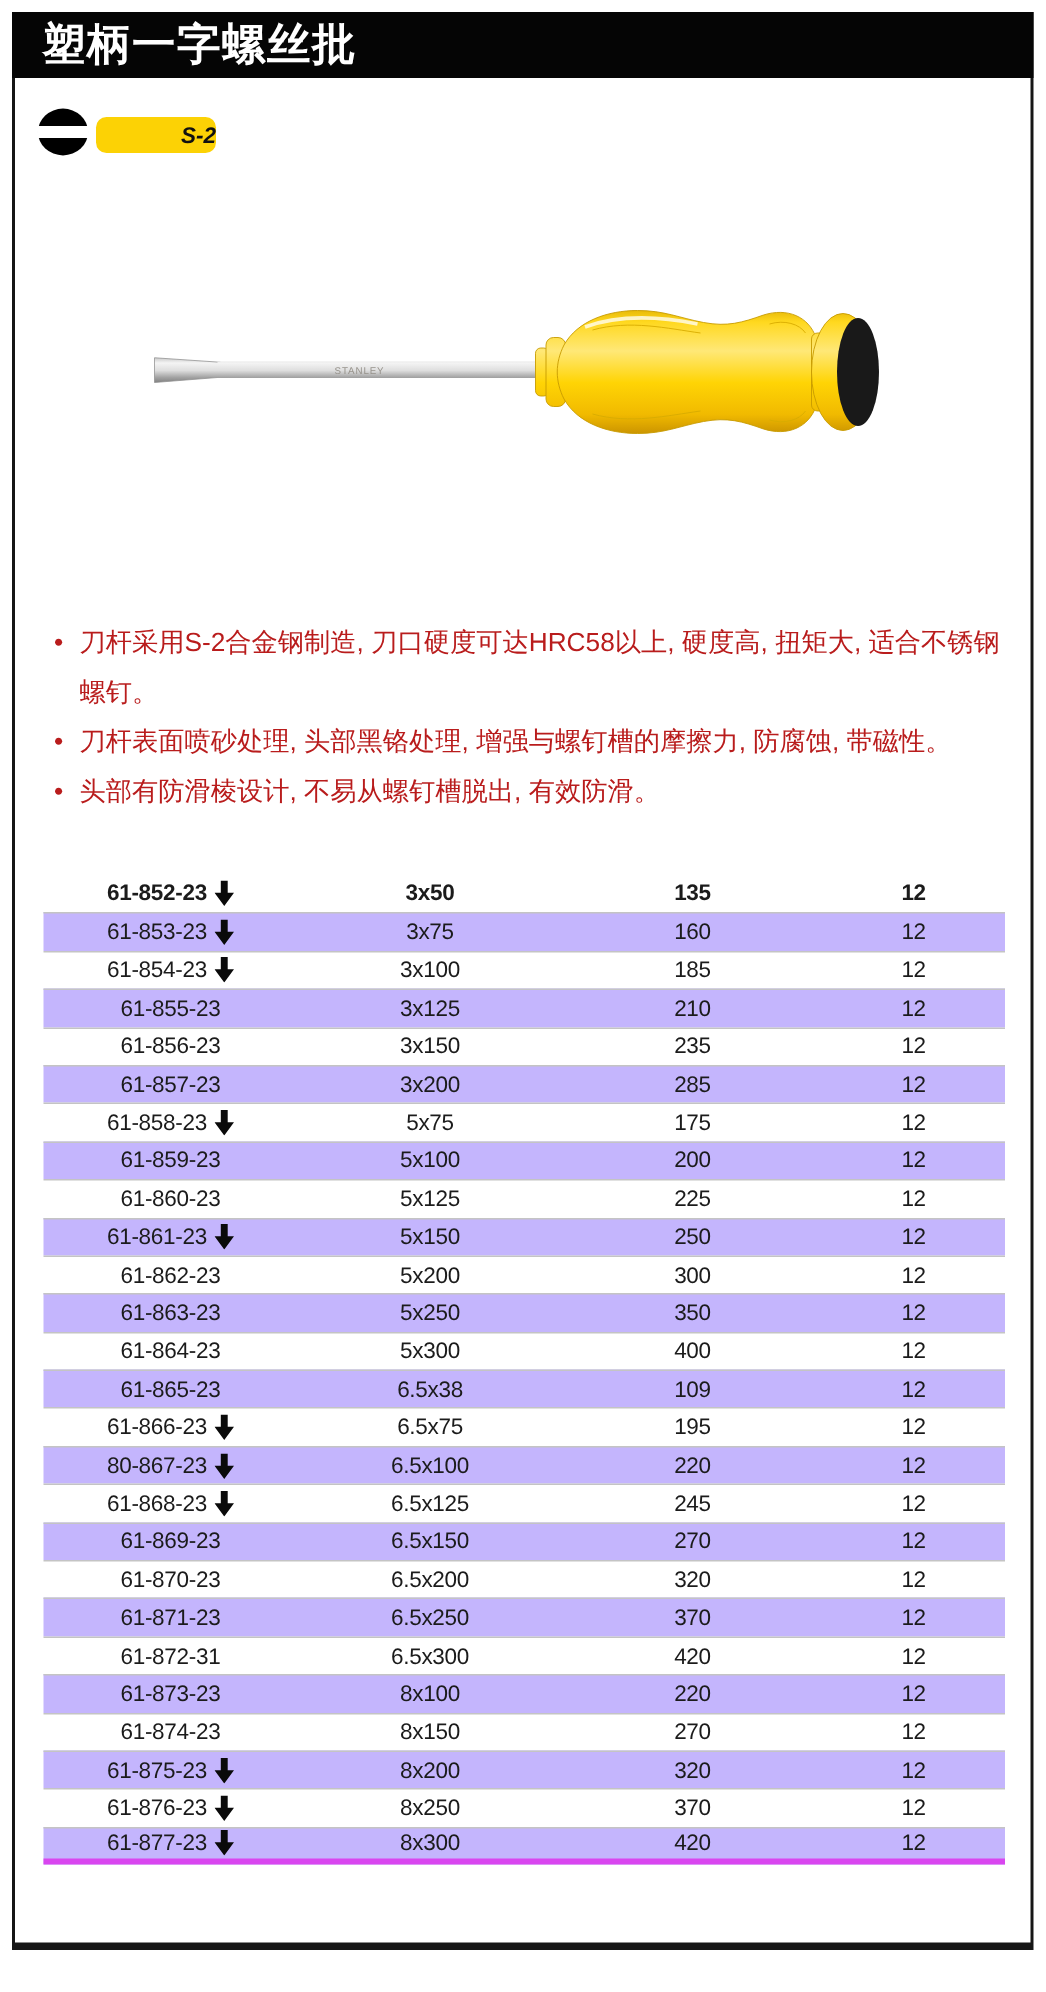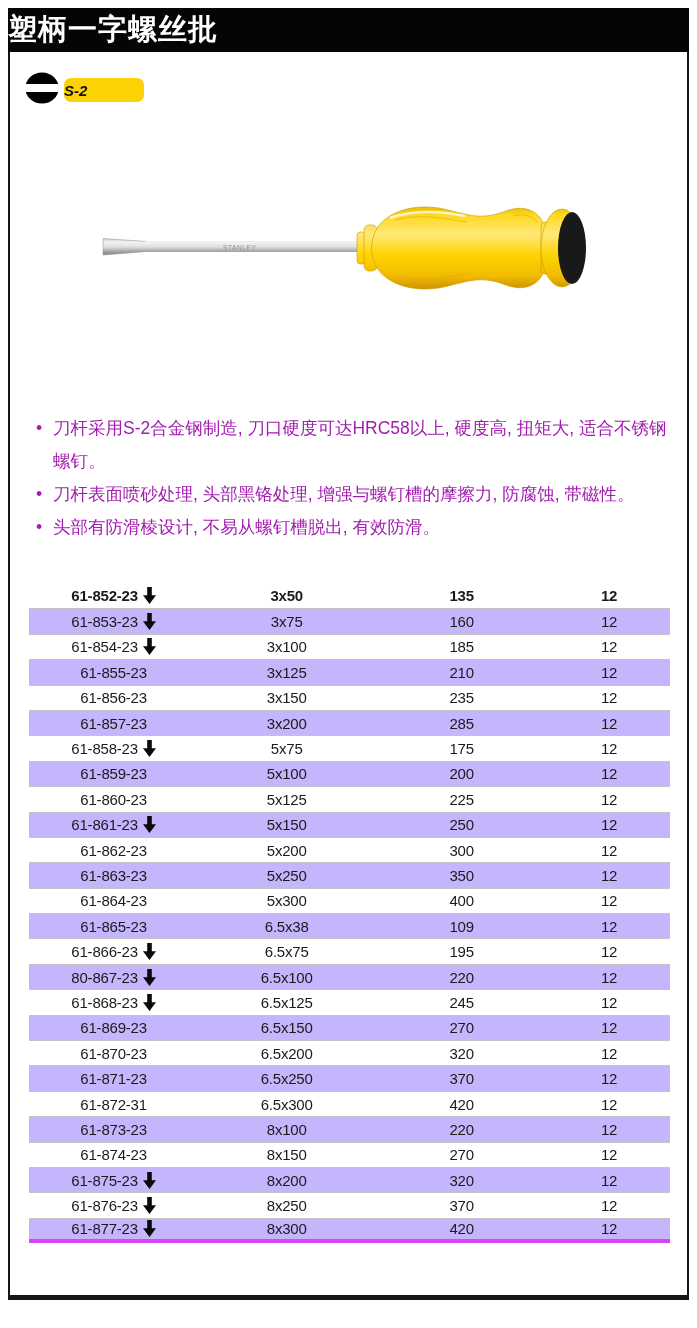--- a/index.html
+++ b/index.html
@@ -4,32 +4,32 @@
 <style>
   html,body{margin:0;padding:0;background:#ffffff;}
   body{width:697px;height:1328px;position:relative;overflow:hidden;
        font-family:"Liberation Sans","DejaVu Sans",sans-serif;color:#1b1b1b;}
 
   .page{position:absolute;left:8px;top:8px;width:681px;height:1292px;
         box-sizing:border-box;background:#fff;border:2px solid #161616;
         border-bottom-width:5px;}
 
   .titlebar{height:44px;margin:-2px -2px 0 -2px;background:#050505;
-            display:flex;align-items:center;}
+            display:flex;align-items:center;padding-left:20px;}
   .titlebar h1{margin:0;color:#ffffff;font-size:29px;font-weight:bold;letter-spacing:1px;}
 
   .slot-icon{position:absolute;left:15px;top:62px;width:34px;height:32px;}
   .tip-badge{position:absolute;left:54px;top:68px;width:80px;height:24px;
              background:#fcd205;border-radius:7px;display:flex;align-items:center;
-             justify-content:flex-start;font-size:15px;font-weight:bold;font-style:italic;color:#111;}
+             justify-content:flex-end;font-size:15px;font-weight:bold;font-style:italic;color:#111;}
 
   .figure{position:absolute;left:85px;top:182px;width:500px;height:122px;}
 
   .features{position:absolute;left:26px;top:402px;width:634px;
-            margin:0;padding:0;list-style:none;font-size:17.5px;line-height:33px;color:#a21caf;}
+            margin:0;padding:0;list-style:none;font-size:17.5px;line-height:33px;color:#b91c1c;}
   .features li{padding-left:17px;position:relative;}
   .features li::before{content:"•";position:absolute;left:0;top:0;}
 
   .table{position:absolute;left:19px;top:573px;width:641px;font-size:15px;}
   .trow{display:grid;grid-template-columns:26.4% 27.6% 27% 19%;align-items:center;}
   .thead{height:29px;background:#fcd205;font-weight:bold;font-size:16px;color:#0c0c0c;}
   .cell{text-align:center;display:flex;align-items:center;justify-content:center;
         letter-spacing:-0.2px;white-space:nowrap;}
   .tbody .trow{height:25.4px;box-sizing:border-box;border-top:1px solid #c4c4c4;}
   .tbody .trow:first-child{border-top:none;font-weight:bold;}

